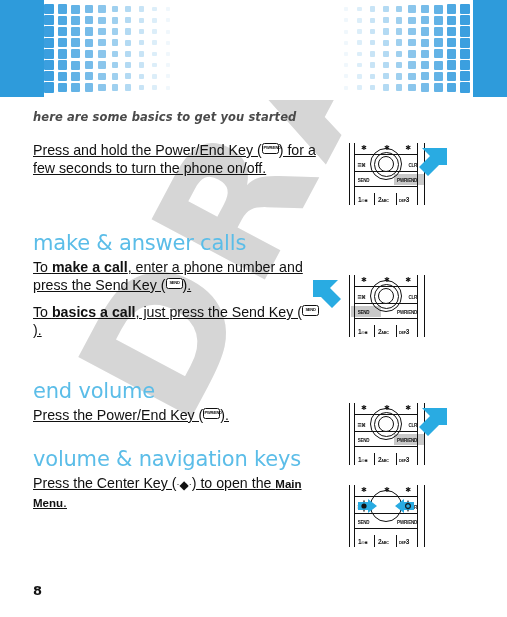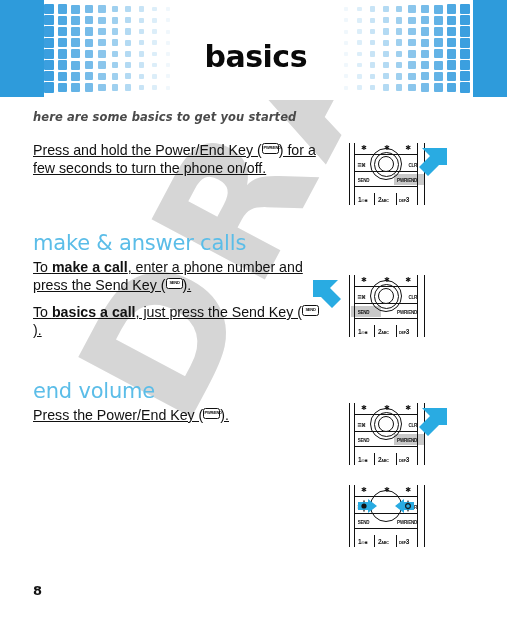--- a/index.html
+++ b/index.html
@@ -382,21 +382,20 @@
       <div class="sq" style="left: 15.9556px; top: 81.1556px; width: 4.68889px; height: 4.68889px; opacity: 0.182; background: rgb(59, 159, 223);"></div>
       <div class="sq" style="left: 28.8111px; top: 80.8111px; width: 5.37778px; height: 5.37778px; opacity: 0.284; background: rgb(59, 159, 223);"></div>
       <div class="sq" style="left: 41.6667px; top: 80.4667px; width: 6.06667px; height: 6.06667px; opacity: 0.387; background: rgb(59, 159, 223);"></div>
       <div class="sq" style="left: 54.5222px; top: 80.1222px; width: 6.75556px; height: 6.75556px; opacity: 0.489; background: rgb(59, 159, 223);"></div>
       <div class="sq" style="left: 67.3778px; top: 79.7778px; width: 7.44444px; height: 7.44444px; opacity: 0.591; background: rgb(59, 159, 223);"></div>
       <div class="sq" style="left: 80.2333px; top: 79.4333px; width: 8.13333px; height: 8.13333px; opacity: 0.693; background: rgb(59, 159, 223);"></div>
       <div class="sq" style="left: 93.0889px; top: 79.0889px; width: 8.82222px; height: 8.82222px; opacity: 0.796; background: rgb(59, 159, 223);"></div>
       <div class="sq" style="left: 105.944px; top: 78.7444px; width: 9.51111px; height: 9.51111px; opacity: 0.898; background: rgb(59, 159, 223);"></div>
       <div class="sq" style="left: 118.8px; top: 78.4px; width: 10.2px; height: 10.2px; opacity: 1; background: rgb(59, 159, 223);"></div>
     </div>
-  <div id="banner-title">basics</div>
 </div>
 
 <div id="content">
 
   <div class="intro">here are some basics to get you started</div>
 
   <div class="sec" style="top:44px">
     <p>Press and hold the Power/End Key (<span class="keyglyph"><i>PWR/END</i></span>) for a few seconds to turn the phone on/off.</p>
   </div>
 
@@ -404,20 +403,24 @@
     <h2>make &amp; answer calls</h2>
     <p>To <b>make a call</b>, enter a phone number and press the Send Key (<span class="keyglyph"><i>SEND</i></span>).</p>
     <p>To <b>basics a call</b>, just press the Send Key (<span class="keyglyph"><i>SEND</i></span>).</p>
   </div>
 
   <div class="sec" style="top:282px">
     <h2>end volume</h2>
     <p>Press the Power/End Key (<span class="keyglyph"><i>PWR/END</i></span>).</p>
   </div>
 
+  <div class="sec" style="top:350px">
+    <h2>volume &amp; navigation keys</h2>
+    <p>Press the Center Key (<span class="ckey"><span class="dot">·</span><span class="dia">◆</span><span class="dot">·</span></span>) to open the <span class="mainmenu">Main Menu</span>.</p>
+  </div>
 
   <div class="kp" style="left:346px;top:46px">
     <div class="hl endk"></div>
     <div class="rail l"></div>
     <div class="rail r"></div>
     <div class="body"></div>
     <div class="hline" style="top:11px"></div>
     <div class="hline" style="top:28px"></div>
     <div class="hline" style="top:43px"></div>
     <div class="starrow">

